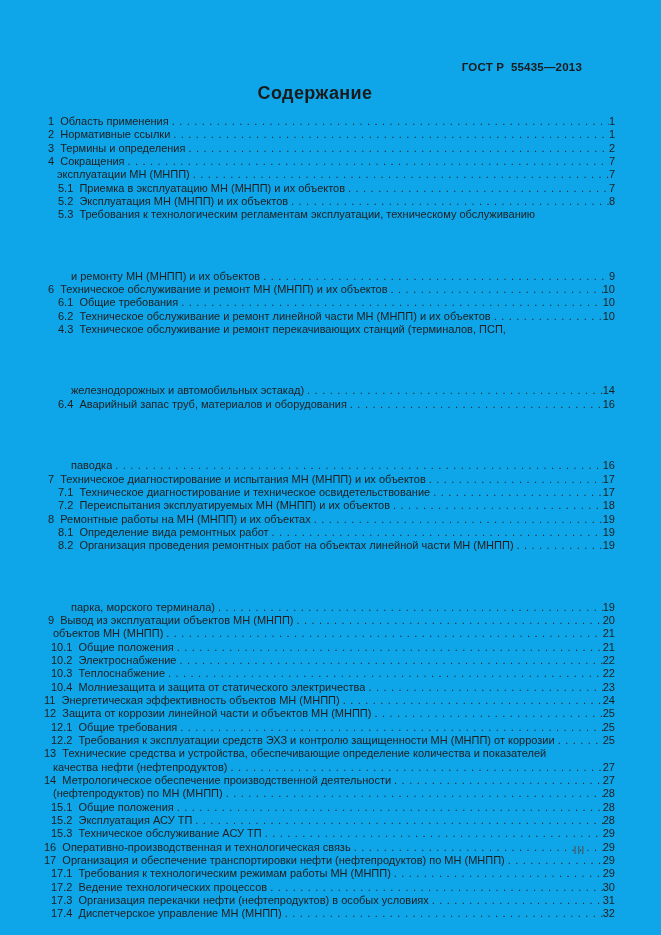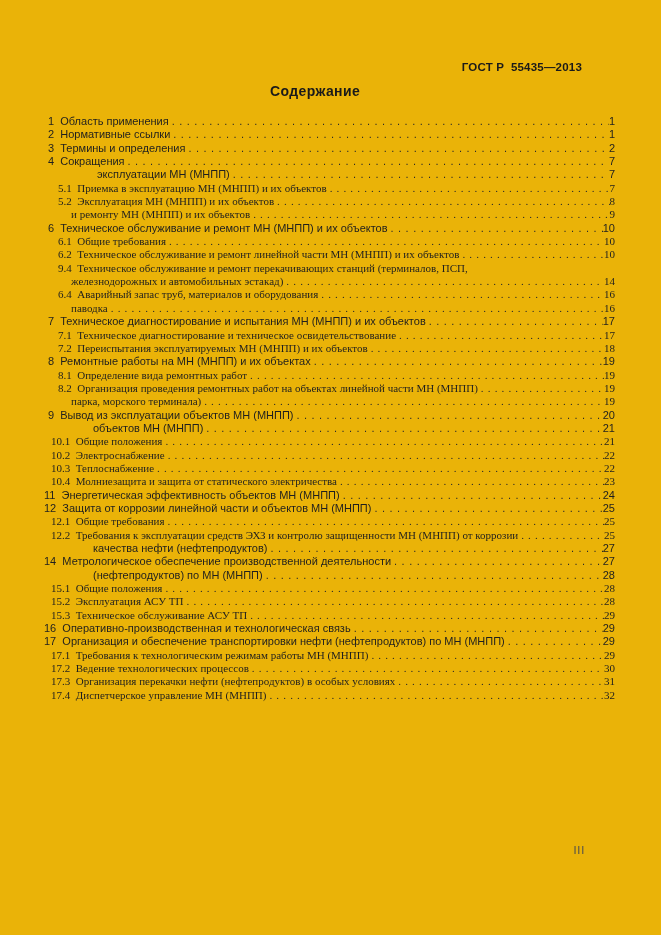--- a/index.html
+++ b/index.html
@@ -4,40 +4,40 @@
 <style>
   * { margin: 0; padding: 0; box-sizing: border-box; }
   html, body { background: #ffffff; }
   body {
     width: 661px; height: 935px;
     font-family: "Liberation Sans", sans-serif;
   }
   .page {
     position: relative;
     width: 661px; height: 935px;
-    background: #eab308;
+    background: #0ea5e9;
     color: #1f1f1f;
     overflow: hidden;
     padding-left: 8px;
   }
   .doc-header {
     position: absolute;
     top: 61px; right: 79px;
     font-size: 11.5px;
     font-weight: bold;
     letter-spacing: 0.2px;
     white-space: pre;
     color: #1a1a1a;
   }
   .doc-title {
     position: absolute;
     top: 83px; left: 48px;
     width: 534px;
     text-align: center;
-    font-size: 14px;
+    font-size: 18px;
     font-weight: bold;
     letter-spacing: 0.4px;
     color: #1a1a1a;
   }
   .toc {
     position: absolute;
     top: 115px; left: 48px;
     width: 567px;
     font-size: 11px;
     line-height: 13.35px;
@@ -49,23 +49,23 @@
   .dots {
     flex: 1 1 0;
     min-width: 6px;
     overflow: hidden;
     white-space: nowrap;
     letter-spacing: 0.7px;
     margin-left: 3px;
     color: #2a2a2a;
   }
   .pg { flex: 0 0 auto; white-space: pre; }
-  .level-1 .toc-line.cont { padding-left: 9px; margin-left: 40px; }
-  .level-2 { padding-left: 10px; font-family: Liberation Serif, serif; }
-  .level-2 .toc-line.cont { padding-left: 13px; }
+  .level-1 .toc-line.cont { padding-left: 9px; }
+  .level-2 { padding-left: 10px; }
+  .level-2 .toc-line.cont { padding-left: 13px; margin-top: 48px; }
   .wide1 { margin-left: -4px; }
   .wide2 { margin-left: -7px; }
   .folio {
     position: absolute;
     top: 844px; right: 76px;
     font-size: 11px;
     font-weight: normal;
     letter-spacing: 0.8px;
     color: #4d4d4d;
   }
@@ -94,33 +94,34 @@
       <div class="toc-entry level-1">
         <div class="toc-line cont last"><span class="line-text">эксплуатации МН (МНПП)</span><span class="dots">. . . . . . . . . . . . . . . . . . . . . . . . . . . . . . . . . . . . . . . . . . . . . . . . . . . . . . . . . . . . . . . . . . . . . . . . . . . . . . . . . . . . . . . . . . . . . . . . . . . . . . . . . . . . . . . . . . . . . . . . . . . . . . . . . . . . . . . . . . . . . . . . . . . . . . . . . . . . . . . . </span><span class="pg">7</span></div>
       </div>
       <div class="toc-entry level-2">
         <div class="toc-line last"><span class="line-text">5.1  Приемка в эксплуатацию МН (МНПП) и их объектов</span><span class="dots">. . . . . . . . . . . . . . . . . . . . . . . . . . . . . . . . . . . . . . . . . . . . . . . . . . . . . . . . . . . . . . . . . . . . . . . . . . . . . . . . . . . . . . . . . . . . . . . . . . . . . . . . . . . . . . . . . . . . . . . . . . . . . . . . . . . . . . . . . . . . . . . . . . . . . . . . . . . . . . . . </span><span class="pg">7</span></div>
       </div>
       <div class="toc-entry level-2">
         <div class="toc-line last"><span class="line-text">5.2  Эксплуатация МН (МНПП) и их объектов</span><span class="dots">. . . . . . . . . . . . . . . . . . . . . . . . . . . . . . . . . . . . . . . . . . . . . . . . . . . . . . . . . . . . . . . . . . . . . . . . . . . . . . . . . . . . . . . . . . . . . . . . . . . . . . . . . . . . . . . . . . . . . . . . . . . . . . . . . . . . . . . . . . . . . . . . . . . . . . . . . . . . . . . . </span><span class="pg">8</span></div>
       </div>
       <div class="toc-entry level-2">
+        <div class="toc-line">5.3  Требования к технологическим регламентам эксплуатации, техническому обслуживанию</div>
         <div class="toc-line cont last"><span class="line-text">и ремонту МН (МНПП) и их объектов</span><span class="dots">. . . . . . . . . . . . . . . . . . . . . . . . . . . . . . . . . . . . . . . . . . . . . . . . . . . . . . . . . . . . . . . . . . . . . . . . . . . . . . . . . . . . . . . . . . . . . . . . . . . . . . . . . . . . . . . . . . . . . . . . . . . . . . . . . . . . . . . . . . . . . . . . . . . . . . . . . . . . . . . . </span><span class="pg">9</span></div>
       </div>
       <div class="toc-entry level-1">
         <div class="toc-line last"><span class="line-text">6  Техническое обслуживание и ремонт МН (МНПП) и их объектов</span><span class="dots">. . . . . . . . . . . . . . . . . . . . . . . . . . . . . . . . . . . . . . . . . . . . . . . . . . . . . . . . . . . . . . . . . . . . . . . . . . . . . . . . . . . . . . . . . . . . . . . . . . . . . . . . . . . . . . . . . . . . . . . . . . . . . . . . . . . . . . . . . . . . . . . . . . . . . . . . . . . . . . . . </span><span class="pg">10</span></div>
       </div>
       <div class="toc-entry level-2">
         <div class="toc-line last"><span class="line-text">6.1  Общие требования</span><span class="dots">. . . . . . . . . . . . . . . . . . . . . . . . . . . . . . . . . . . . . . . . . . . . . . . . . . . . . . . . . . . . . . . . . . . . . . . . . . . . . . . . . . . . . . . . . . . . . . . . . . . . . . . . . . . . . . . . . . . . . . . . . . . . . . . . . . . . . . . . . . . . . . . . . . . . . . . . . . . . . . . . </span><span class="pg">10</span></div>
       </div>
       <div class="toc-entry level-2">
         <div class="toc-line last"><span class="line-text">6.2  Техническое обслуживание и ремонт линейной части МН (МНПП) и их объектов</span><span class="dots">. . . . . . . . . . . . . . . . . . . . . . . . . . . . . . . . . . . . . . . . . . . . . . . . . . . . . . . . . . . . . . . . . . . . . . . . . . . . . . . . . . . . . . . . . . . . . . . . . . . . . . . . . . . . . . . . . . . . . . . . . . . . . . . . . . . . . . . . . . . . . . . . . . . . . . . . . . . . . . . . </span><span class="pg">10</span></div>
       </div>
       <div class="toc-entry level-2">
-        <div class="toc-line">9.4  Техническое обслуживание и ремонт перекачивающих станций (терминалов, ПСП,</div>
+        <div class="toc-line">4.3  Техническое обслуживание и ремонт перекачивающих станций (терминалов, ПСП,</div>
         <div class="toc-line cont last"><span class="line-text">железнодорожных и автомобильных эстакад)</span><span class="dots">. . . . . . . . . . . . . . . . . . . . . . . . . . . . . . . . . . . . . . . . . . . . . . . . . . . . . . . . . . . . . . . . . . . . . . . . . . . . . . . . . . . . . . . . . . . . . . . . . . . . . . . . . . . . . . . . . . . . . . . . . . . . . . . . . . . . . . . . . . . . . . . . . . . . . . . . . . . . . . . . </span><span class="pg">14</span></div>
       </div>
       <div class="toc-entry level-2">
         <div class="toc-line last"><span class="line-text">6.4  Аварийный запас труб, материалов и оборудования</span><span class="dots">. . . . . . . . . . . . . . . . . . . . . . . . . . . . . . . . . . . . . . . . . . . . . . . . . . . . . . . . . . . . . . . . . . . . . . . . . . . . . . . . . . . . . . . . . . . . . . . . . . . . . . . . . . . . . . . . . . . . . . . . . . . . . . . . . . . . . . . . . . . . . . . . . . . . . . . . . . . . . . . . </span><span class="pg">16</span></div>
       </div>
       <div class="toc-entry level-2">
         <div class="toc-line cont last"><span class="line-text">паводка</span><span class="dots">. . . . . . . . . . . . . . . . . . . . . . . . . . . . . . . . . . . . . . . . . . . . . . . . . . . . . . . . . . . . . . . . . . . . . . . . . . . . . . . . . . . . . . . . . . . . . . . . . . . . . . . . . . . . . . . . . . . . . . . . . . . . . . . . . . . . . . . . . . . . . . . . . . . . . . . . . . . . . . . . </span><span class="pg">16</span></div>
       </div>
       <div class="toc-entry level-1">
         <div class="toc-line last"><span class="line-text">7  Техническое диагностирование и испытания МН (МНПП) и их объектов</span><span class="dots">. . . . . . . . . . . . . . . . . . . . . . . . . . . . . . . . . . . . . . . . . . . . . . . . . . . . . . . . . . . . . . . . . . . . . . . . . . . . . . . . . . . . . . . . . . . . . . . . . . . . . . . . . . . . . . . . . . . . . . . . . . . . . . . . . . . . . . . . . . . . . . . . . . . . . . . . . . . . . . . . </span><span class="pg">17</span></div>
@@ -167,20 +168,21 @@
       <div class="toc-entry level-1 wide1">
         <div class="toc-line last"><span class="line-text">12  Защита от коррозии линейной части и объектов МН (МНПП)</span><span class="dots">. . . . . . . . . . . . . . . . . . . . . . . . . . . . . . . . . . . . . . . . . . . . . . . . . . . . . . . . . . . . . . . . . . . . . . . . . . . . . . . . . . . . . . . . . . . . . . . . . . . . . . . . . . . . . . . . . . . . . . . . . . . . . . . . . . . . . . . . . . . . . . . . . . . . . . . . . . . . . . . . </span><span class="pg">25</span></div>
       </div>
       <div class="toc-entry level-2 wide2">
         <div class="toc-line last"><span class="line-text">12.1  Общие требования</span><span class="dots">. . . . . . . . . . . . . . . . . . . . . . . . . . . . . . . . . . . . . . . . . . . . . . . . . . . . . . . . . . . . . . . . . . . . . . . . . . . . . . . . . . . . . . . . . . . . . . . . . . . . . . . . . . . . . . . . . . . . . . . . . . . . . . . . . . . . . . . . . . . . . . . . . . . . . . . . . . . . . . . . </span><span class="pg">25</span></div>
       </div>
       <div class="toc-entry level-2 wide2">
         <div class="toc-line last"><span class="line-text">12.2  Требования к эксплуатации средств ЭХЗ и контролю защищенности МН (МНПП) от коррозии</span><span class="dots">. . . . . . . . . . . . . . . . . . . . . . . . . . . . . . . . . . . . . . . . . . . . . . . . . . . . . . . . . . . . . . . . . . . . . . . . . . . . . . . . . . . . . . . . . . . . . . . . . . . . . . . . . . . . . . . . . . . . . . . . . . . . . . . . . . . . . . . . . . . . . . . . . . . . . . . . . . . . . . . . </span><span class="pg">25</span></div>
       </div>
       <div class="toc-entry level-1 wide1">
+        <div class="toc-line">13  Технические средства и устройства, обеспечивающие определение количества и показателей</div>
         <div class="toc-line cont last"><span class="line-text">качества нефти (нефтепродуктов)</span><span class="dots">. . . . . . . . . . . . . . . . . . . . . . . . . . . . . . . . . . . . . . . . . . . . . . . . . . . . . . . . . . . . . . . . . . . . . . . . . . . . . . . . . . . . . . . . . . . . . . . . . . . . . . . . . . . . . . . . . . . . . . . . . . . . . . . . . . . . . . . . . . . . . . . . . . . . . . . . . . . . . . . . </span><span class="pg">27</span></div>
       </div>
       <div class="toc-entry level-1 wide1">
         <div class="toc-line last"><span class="line-text">14  Метрологическое обеспечение производственной деятельности</span><span class="dots">. . . . . . . . . . . . . . . . . . . . . . . . . . . . . . . . . . . . . . . . . . . . . . . . . . . . . . . . . . . . . . . . . . . . . . . . . . . . . . . . . . . . . . . . . . . . . . . . . . . . . . . . . . . . . . . . . . . . . . . . . . . . . . . . . . . . . . . . . . . . . . . . . . . . . . . . . . . . . . . . </span><span class="pg">27</span></div>
       </div>
       <div class="toc-entry level-1 wide1">
         <div class="toc-line cont last"><span class="line-text">(нефтепродуктов) по МН (МНПП)</span><span class="dots">. . . . . . . . . . . . . . . . . . . . . . . . . . . . . . . . . . . . . . . . . . . . . . . . . . . . . . . . . . . . . . . . . . . . . . . . . . . . . . . . . . . . . . . . . . . . . . . . . . . . . . . . . . . . . . . . . . . . . . . . . . . . . . . . . . . . . . . . . . . . . . . . . . . . . . . . . . . . . . . . </span><span class="pg">28</span></div>
       </div>
       <div class="toc-entry level-2 wide2">
         <div class="toc-line last"><span class="line-text">15.1  Общие положения</span><span class="dots">. . . . . . . . . . . . . . . . . . . . . . . . . . . . . . . . . . . . . . . . . . . . . . . . . . . . . . . . . . . . . . . . . . . . . . . . . . . . . . . . . . . . . . . . . . . . . . . . . . . . . . . . . . . . . . . . . . . . . . . . . . . . . . . . . . . . . . . . . . . . . . . . . . . . . . . . . . . . . . . . </span><span class="pg">28</span></div>

